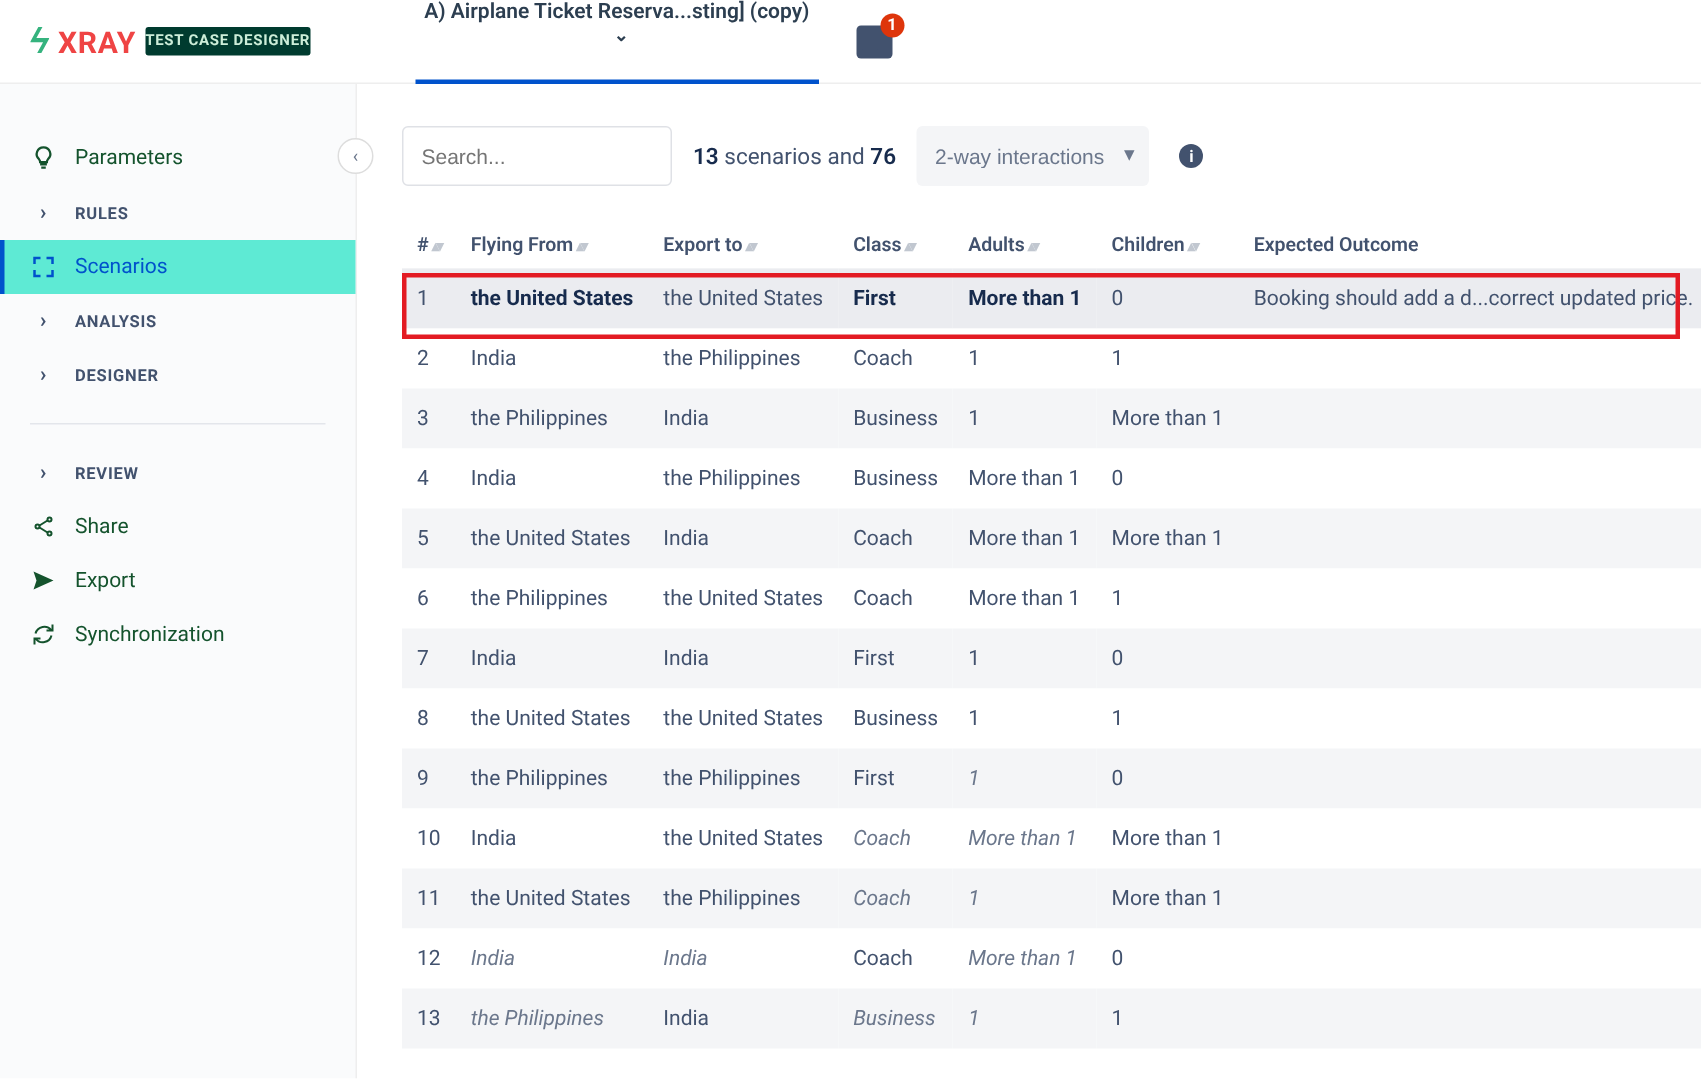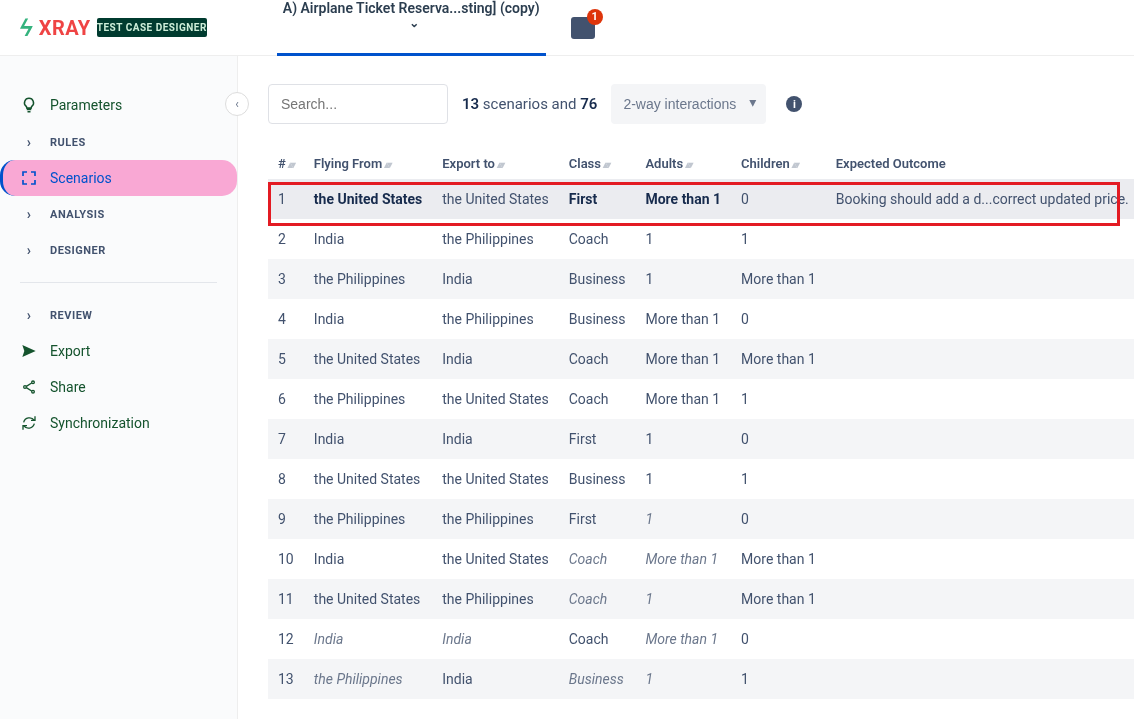--- a/index.html
+++ b/index.html
@@ -14,21 +14,21 @@
   .tab .chev{margin-left:6px;font-size:12px;}
   .notif-wrap{position:relative;margin-left:25px;}
   .notif-icon{width:24px;height:22px;background:#42526E;border-radius:3px;position:relative;}
   .notif-icon:after{content:"";position:absolute;bottom:-4px;left:4px;border:5px solid transparent;border-top-color:#42526E;}
   .notif-badge{position:absolute;top:-8px;right:-8px;background:#DE350B;color:#fff;font-size:11px;font-weight:700;width:16px;height:16px;border-radius:8px;display:flex;align-items:center;justify-content:center;}
   .main{display:flex;height:calc(100% - 56px);}
   .sidebar{width:238px;background:#FAFBFC;border-right:1px solid #eee;padding-top:30px;position:relative;}
   .collapse-btn{position:absolute;top:36px;right:-12px;width:24px;height:24px;border:1px solid #ddd;border-radius:50%;background:#fff;display:flex;align-items:center;justify-content:center;font-size:12px;color:#6B778C;cursor:pointer;z-index:2;}
   .nav{display:flex;flex-direction:column;}
   .nav-item{display:flex;align-items:center;gap:12px;padding:10px 20px;color:#14532d;cursor:pointer;font-size:14px;}
-  .nav-item.active{background:#f9a8d4;color:#0052CC;border-left:3px solid #0052CC;padding-left:17px;border-radius:15px;}
+  .nav-item.active{background:#5eead4;color:#0052CC;border-left:3px solid #0052CC;padding-left:17px;}
   .nav-item.section{font-size:11px;font-weight:700;letter-spacing:0.5px;color:#42526E;}
   .nav-icon{width:18px;display:inline-flex;justify-content:center;align-items:center;font-size:14px;color:inherit;}
   .nav-divider{height:1px;background:#e3e6eb;margin:14px 20px;}
   .content{flex:1;padding:28px 10px 0 30px;overflow:hidden;}
   .toolbar{display:flex;align-items:center;gap:14px;margin-bottom:24px;}
   .search{width:180px;height:40px;border:1px solid #DFE1E6;border-radius:4px;padding:0 12px;font-size:14px;color:#6B778C;outline:none;}
   .counts{color:#42526E;font-size:15px;}
   .counts b{color:#172B4D;font-weight:600;}
   .select{height:40px;background:#F4F5F7;border:none;border-radius:4px;padding:0 30px 0 12px;font-size:14px;color:#6B778C;appearance:none;position:relative;cursor:pointer;}
   .select-wrap{position:relative;display:inline-block;}
@@ -100,36 +100,36 @@
         <span class="nav-icon">›</span>
         <span>DESIGNER</span>
       </div>
       <div class="nav-divider"></div>
       <div class="nav-item section">
         <span class="nav-icon">›</span>
         <span>REVIEW</span>
       </div>
       <div class="nav-item">
         <span class="nav-icon">
-          <svg width="16" height="16" viewBox="0 0 24 24" fill="currentColor">
-              <path d="M2 3l20 9L2 21l3-9L2 3zm3 9h10"></path>
-            </svg>
-        </span>
-        <span>Export</span>
-      </div>
-      <div class="nav-item">
-        <span class="nav-icon">
           <svg width="16" height="16" viewBox="0 0 24 24" fill="none" stroke="currentColor" stroke-width="2">
               <circle cx="18" cy="5" r="2"></circle>
               <circle cx="6" cy="12" r="2"></circle>
               <circle cx="18" cy="19" r="2"></circle>
               <path d="M8 11l8-5M8 13l8 5"></path>
             </svg>
         </span>
         <span>Share</span>
+      </div>
+      <div class="nav-item">
+        <span class="nav-icon">
+          <svg width="16" height="16" viewBox="0 0 24 24" fill="currentColor">
+              <path d="M2 3l20 9L2 21l3-9L2 3zm3 9h10"></path>
+            </svg>
+        </span>
+        <span>Export</span>
       </div>
       <div class="nav-item">
         <span class="nav-icon">
           <svg width="16" height="16" viewBox="0 0 24 24" fill="none" stroke="currentColor" stroke-width="2">
               <path d="M21 2v6h-6M3 22v-6h6M20 8a9 9 0 00-16 3M4 16a9 9 0 0016-3"></path>
             </svg>
         </span>
         <span>Synchronization</span>
       </div>
     </div>

